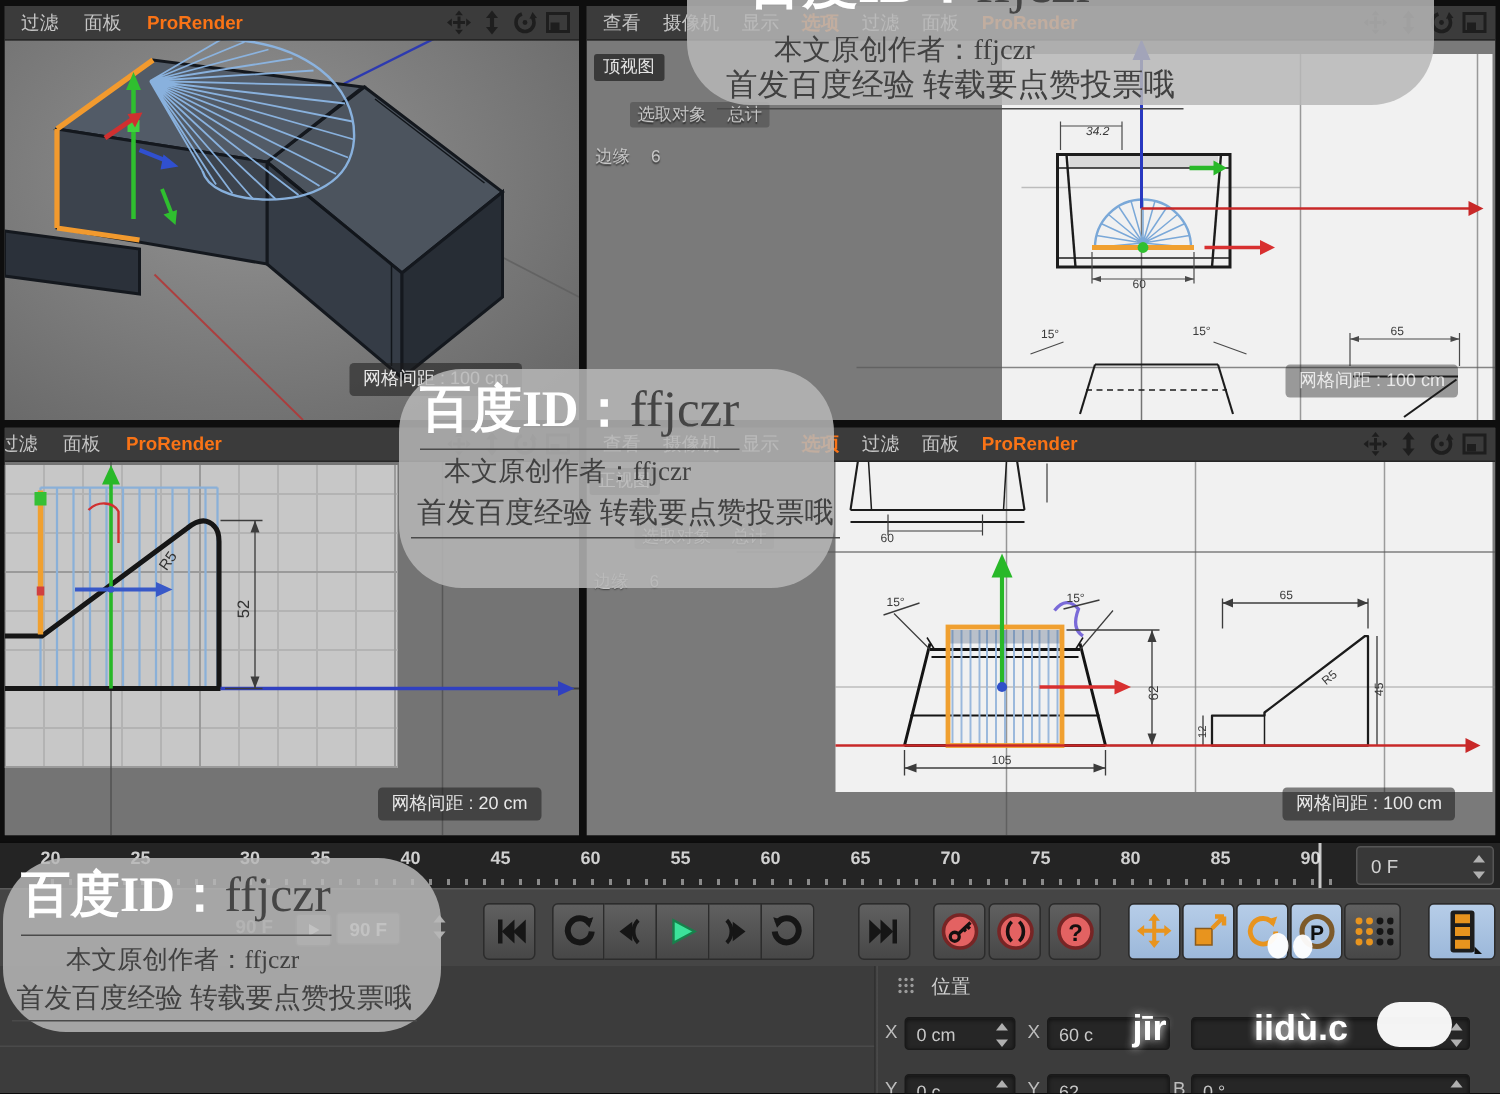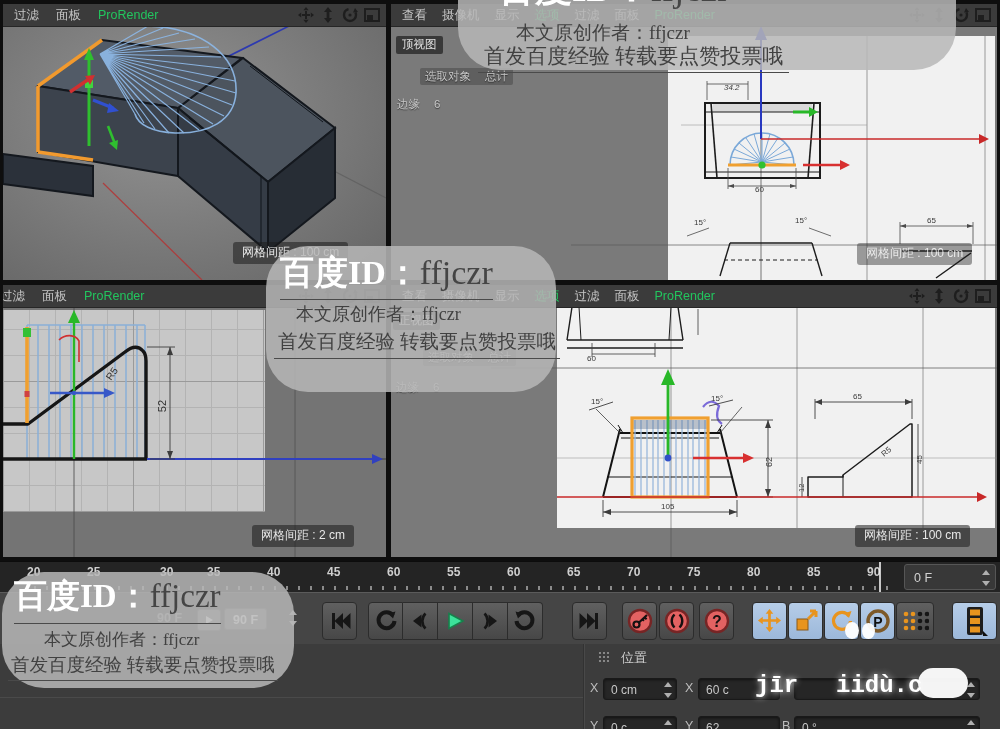--- a/index.html
+++ b/index.html
@@ -4,21 +4,21 @@
 <style>
   html,body{margin:0;padding:0;background:#000;}
   .screen{position:relative;width:1000px;height:729px;overflow:hidden;background:#0e0e0e;
           font-family:"Liberation Sans",sans-serif;-webkit-font-smoothing:antialiased;}
   
   .vp{position:absolute;overflow:hidden;background:#6e6e6e;}
   .vmenu{position:absolute;left:0;top:0;right:0;height:22px;background:#3b3b3b;
          border-bottom:1px solid #262626;display:flex;align-items:center;gap:17px;
          padding-left:11px;font-size:12.5px;color:#c6c6c6;white-space:nowrap;overflow:hidden;z-index:6;}
   .mi{cursor:default;}
-  .mi.gold{color:#22c55e;font-weight:normal;}
+  .mi.gold{color:#f97316;font-weight:bold;}
   .clipfirst .mi:first-child{margin-left:-14px;}
   .vicons{position:absolute;right:5px;top:2px;display:flex;gap:4px;z-index:7;}
   .vic{width:18px;height:18px;}
   .vbody{position:absolute;left:0;top:22px;right:0;bottom:0;}
   .persp-bg{background:radial-gradient(ellipse at 42% 35%, #949494 0%, #7e7e7e 45%, #646464 100%);}
   .ortho-bg{background:#7a7a7a;}
   .sheet{position:absolute;background:#f1f1f1;}
   .gridsheet{position:absolute;background-color:#c7c7c7;
      background-image:
        repeating-linear-gradient(0deg,#9a9a9a 0 1px,transparent 1px 130px),
@@ -80,21 +80,21 @@
        box-shadow:inset 0 1px 3px rgba(0,0,0,.55);}
   .crow{position:absolute;left:0;width:1000px;height:24px;}
   
   .bubble{position:absolute;background:rgba(183,183,183,.85);border-radius:42px;z-index:50;
           color:#454545;font-family:"Liberation Serif",serif;}
   .wm-title{white-space:nowrap;}
   .wm-badge{font-family:Liberation Serif, serif;font-weight:bold;color:#ffffff;}
   .wm-line{white-space:nowrap;color:#414141;}
   .wm-underline{border-bottom:1.5px solid #4a4a4a;}
   .whitemark{position:absolute;color:#fff;font-weight:bold;z-index:60;
-        font-family:Liberation Mono, monospace;text-shadow:0 0 6px rgba(255,255,255,.9);}
+        font-family:Liberation Sans, sans-serif;text-shadow:0 0 6px rgba(255,255,255,.9);}
   .blob{position:absolute;background:#fff;border-radius:50%;z-index:60;opacity:.95;}
   .gap{position:absolute;background:#0e0e0e;z-index:8;}
 </style>
 </head>
 <body>
 
 <div class="screen">
 
   <div class="vp" id="vp-persp" style="left:3px;top:4px;width:383px;height:276px;">
     <div class="vmenu">
@@ -353,21 +353,21 @@
         <g stroke="#3c3c3c" stroke-width=".9" fill="none">
           <line x1="167" y1="40" x2="167" y2="152"></line>
           <line x1="144" y1="40" x2="172" y2="40"></line>
           <line x1="147" y1="152" x2="172" y2="152"></line>
         </g>
         <polygon points="167,40 164,48 170,48" fill="#3c3c3c"></polygon>
         <polygon points="167,152 164,144 170,144" fill="#3c3c3c"></polygon>
         <text x="163" y="99" font-size="11" fill="#333" transform="rotate(-90 163 99)" text-anchor="middle">52</text>
         <text x="108" y="74" font-size="10" fill="#333" transform="rotate(-55 108 74)">R5</text>
       </svg>
-      <div class="glabel" style="left:249px;top:218px;">网格间距 : 2 cm</div>
+      <div class="glabel" style="left:249px;top:218px;">网格间距 : 20 cm</div>
     </div>
   </div>
 
   <div class="vp" id="vp-front" style="left:391px;top:285px;width:606px;height:272px;">
     <div class="vmenu" style="gap:15px;">
       <span class="mi">查看</span>
       <span class="mi">摄像机</span>
       <span class="mi">显示</span>
       <span class="mi gold">选项</span>
       <span class="mi">过滤</span>

